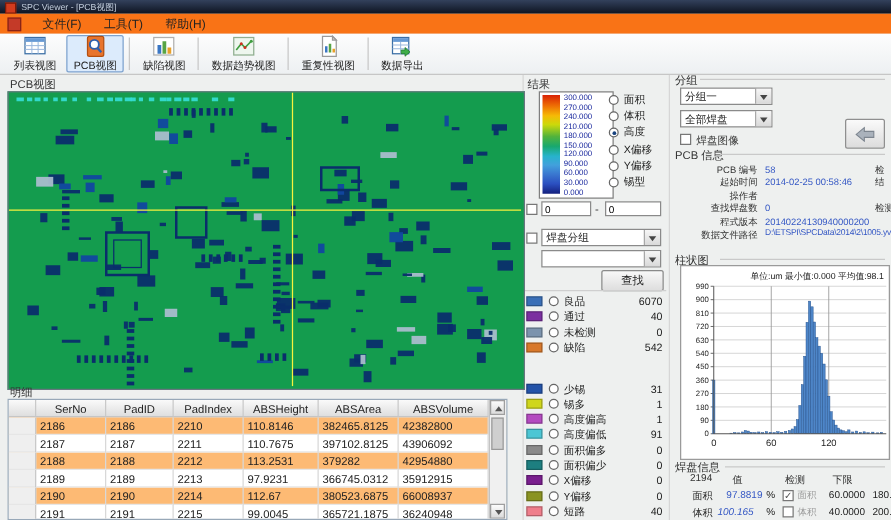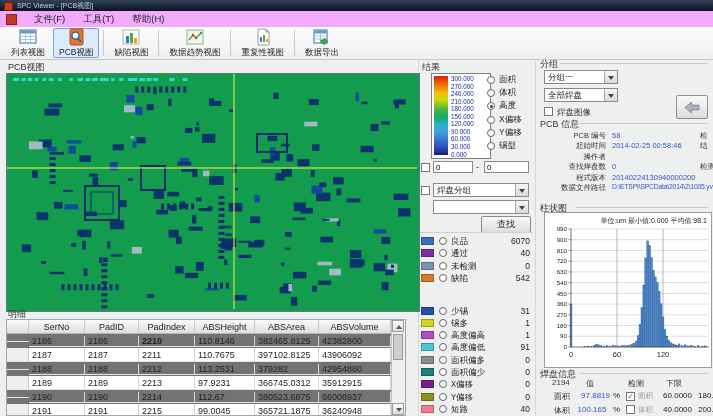--- a/index.html
+++ b/index.html
@@ -2,21 +2,21 @@
 <html><head>
 <meta charset="utf-8">
 <style>
   html,body{margin:0;padding:0;}
   body{width:713px;height:416px;overflow:hidden;font-family:"Liberation Sans",sans-serif;background:#eef0ef;position:relative;}
   
   .titlebar{position:absolute;left:0;top:0;width:713px;height:11px;background:linear-gradient(#33415c,#0d1320);}
   .app-icon{position:absolute;left:4px;top:2px;width:7px;height:7px;background:#d23b1e;border:1px solid #7a1a08;}
   .title-text{position:absolute;left:17px;top:1px;font-size:7px;color:#c3cedd;white-space:nowrap;}
   
-  .menubar{position:absolute;left:0;top:11px;width:713px;height:16px;background:#f0abfc;border-bottom:1px solid #dadada;display:flex;align-items:center;}
+  .menubar{position:absolute;left:0;top:11px;width:713px;height:16px;background:#f97316;border-bottom:1px solid #dadada;display:flex;align-items:center;}
   .menu-icon{width:9px;height:9px;background:#c43a28;border:1px solid #8a2415;margin:0 8px 0 6px;}
   .menu-item{font-size:9.5px;color:#222;padding:1px 9px;}
   
   .toolbar{position:absolute;left:0;top:27px;width:713px;height:33px;background:linear-gradient(#fdfdfd,#edf0f2);border-bottom:1px solid #c6c6c6;display:flex;align-items:stretch;padding-left:4px;box-sizing:border-box;}
   .tb-btn{display:flex;flex-direction:column;align-items:center;justify-content:center;padding:1px 5px;margin:1px;border:1px solid transparent;font-size:8.5px;color:#222;white-space:nowrap;}
   .tb-btn.sel{background:#dcebfc;border-color:#7da2ce;border-radius:2px;}
   .tb-icon{width:20px;height:18px;margin-bottom:1px;}
   .tb-icon svg{width:20px;height:18px;display:block;}
   .tb-sep{width:1px;background:#c8c8c8;margin:3px 3px;}
   
@@ -24,21 +24,21 @@
   .panel-label{position:absolute;font-size:9px;color:#333;white-space:nowrap;}
   .gline{position:absolute;height:1px;background:#c9c9c9;}
   
   .pcb-canvas{position:absolute;left:6px;top:73px;width:412px;height:237px;border:1px solid #67757f;background:#149c4e;}
   .pcb-canvas svg{display:block;width:410px;height:235px;}
   
   .detail-table{position:absolute;left:6px;top:319px;width:400px;height:97px;background:#fff;border:1px solid #98a8b8;box-sizing:border-box;overflow:hidden;}
   .dt-head{display:flex;height:13px;background:linear-gradient(#fafafa,#dedede);border-bottom:1px solid #b5b5b5;font-size:9px;color:#222;}
   .dt-hcell{display:flex;align-items:center;justify-content:center;border-right:1px solid #c9c9c9;box-sizing:border-box;overflow:hidden;}
   .dt-row{display:flex;height:14px;font-size:9px;color:#222;}
-  .dt-row.alt{background:#737373;align-items:center;}
+  .dt-row.alt{background:#fdba74;}
   .dt-cell{display:flex;align-items:center;padding-left:3px;border-right:1px solid #d8d8d8;border-bottom:1px solid #e6e6e6;box-sizing:border-box;overflow:hidden;white-space:nowrap;}
   .dt-sel{background:#efefef;border-right:1px solid #c9c9c9;}
   .sb{position:absolute;right:0;top:0;width:13px;height:95px;background:#f0f0f0;border-left:1px solid #c3c3c3;}
   .sb-btn{position:absolute;left:0;width:12px;height:12px;background:linear-gradient(#fcfcfc,#dcdcdc);border:1px solid #9f9f9f;box-sizing:border-box;}
   .tri{position:absolute;left:3px;width:0;height:0;border-left:3px solid transparent;border-right:3px solid transparent;}
   .sb-thumb{position:absolute;left:1px;top:14px;width:10px;height:26px;background:#cfcfcf;border:1px solid #9a9a9a;box-sizing:border-box;}
   
   .colorbox{position:absolute;left:431px;top:73px;width:58px;height:84px;background:#fff;border:1px solid #7f7f7f;}
   .grad{position:absolute;left:2px;top:2px;width:14px;height:79px;background:linear-gradient(to bottom,#d92104 0%,#ee6f04 11%,#f6ba06 21%,#cbd90b 30%,#52b33c 42%,#18a86e 52%,#27b3cc 62%,#42a0dc 71%,#3a78d0 80%,#2b4fc0 90%,#14207e 100%);}
   .cb-label{position:absolute;font-size:6.3px;color:#16259c;white-space:nowrap;}
@@ -416,21 +416,21 @@
         <div class="dt-hcell" style="width: 56px;">PadIndex</div>
         <div class="dt-hcell" style="width: 60px;">ABSHeight</div>
         <div class="dt-hcell" style="width: 64px;">ABSArea</div>
         <div class="dt-hcell" style="width: 72px;">ABSVolume</div>
       </div>
     <div id="dt-body">
         <div class="dt-row alt">
           <div class="dt-cell dt-sel" style="width: 22px;"></div>
           <div class="dt-cell" style="width: 56px;">2186</div>
           <div class="dt-cell" style="width: 54px;">2186</div>
-          <div class="dt-cell" style="width: 56px; font-weight: bold;">2210</div>
+          <div class="dt-cell" style="width: 56px;">2210</div>
           <div class="dt-cell" style="width: 60px;">110.8146</div>
           <div class="dt-cell" style="width: 64px;">382465.8125</div>
           <div class="dt-cell" style="width: 72px;">42382800</div>
         </div>
         <div class="dt-row">
           <div class="dt-cell dt-sel" style="width: 22px;"></div>
           <div class="dt-cell" style="width: 56px;">2187</div>
           <div class="dt-cell" style="width: 54px;">2187</div>
           <div class="dt-cell" style="width: 56px;">2211</div>
           <div class="dt-cell" style="width: 60px;">110.7675</div>
@@ -747,21 +747,21 @@
       <span class="pad-h" style="left: 628px; top: 378px;">检测</span>
       <span class="pad-h" style="left: 666px; top: 378px;">下限</span>
       <span class="pad-c" style="left: 540px; top: 391px; width: 30px; text-align: right;">面积</span>
       <span class="pad-v" style="left: 574px; top: 391px; width: 36px; text-align: right;">97.8819</span>
       <span class="pad-c" style="left: 613px; top: 391px;">%</span>
       <span class="cbx" style="left: 626px; top: 391.5px;">✓</span>
       <span class="pad-c" style="left: 638px; top: 391px; color: rgb(153, 153, 153); font-size: 7.5px;">面积</span>
       <span class="pad-c" style="left: 652px; top: 391px; width: 40px; text-align: right;">60.0000</span>
       <span class="pad-c" style="left: 698px; top: 391px;">180.</span>
       <span class="pad-c" style="left: 540px; top: 404.5px; width: 30px; text-align: right;">体积</span>
-      <span class="pad-v" style="left: 574px; top: 404.5px; width: 36px; text-align: center;">100.165</span>
+      <span class="pad-v" style="left: 574px; top: 404.5px; width: 36px; text-align: left; font-style: italic;">100.165</span>
       <span class="pad-c" style="left: 613px; top: 404.5px;">%</span>
       <span class="cbx" style="left: 626px; top: 405px;"></span>
       <span class="pad-c" style="left: 638px; top: 404.5px; color: rgb(153, 153, 153); font-size: 7.5px;">体积</span>
       <span class="pad-c" style="left: 652px; top: 404.5px; width: 40px; text-align: right;">40.0000</span>
       <span class="pad-c" style="left: 698px; top: 404.5px;">200.</span>
     </div>
 
 </div>
 
 <div class="metric-row" style="left: 487px; top: 74px;">

